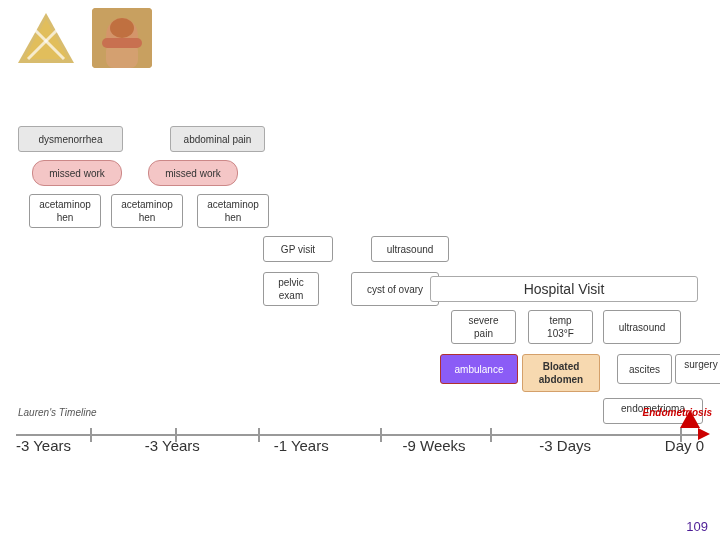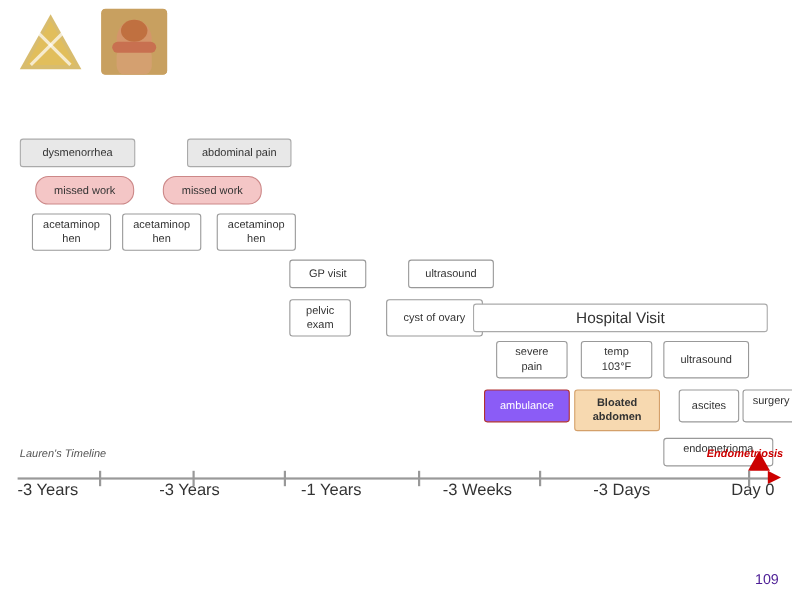--- a/index.html
+++ b/index.html
@@ -267,20 +267,20 @@
   <div class="timeline-tick" style="left:680px;"></div>
 
   <div class="timeline-arrow"></div>
 
   <div class="lauren-label" style="left:18px; bottom:78px;">Lauren's Timeline</div>
 
   <div style="position:absolute; bottom:42px; left:16px; right:16px; display:flex; justify-content:space-between; font-size:15px; color:#333;">
     <span>-3 Years</span>
     <span>-3 Years</span>
     <span>-1 Years</span>
-    <span>-3 Weeks</span>
+    <span>-9 Weeks</span>
     <span>-3 Days</span>
     <span>Day 0</span>
   </div>
 
 </div>
 
 <div class="page-num">109</div>
 
 </body></html>

